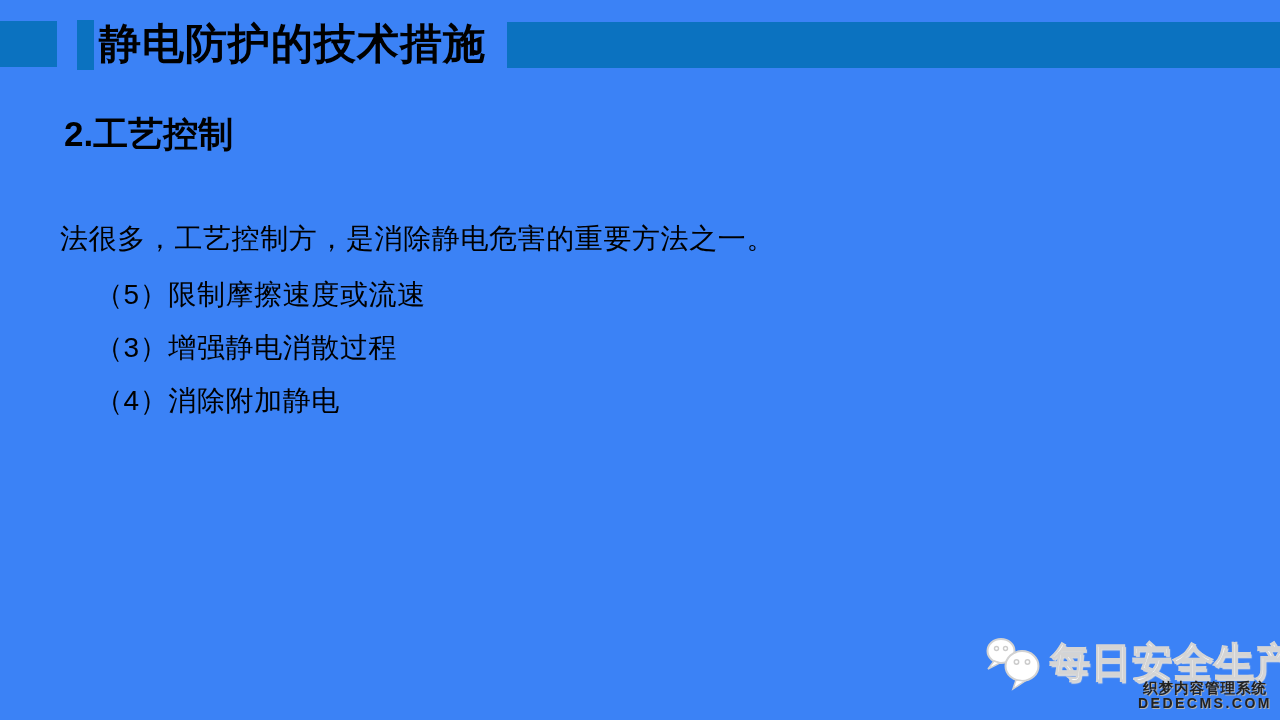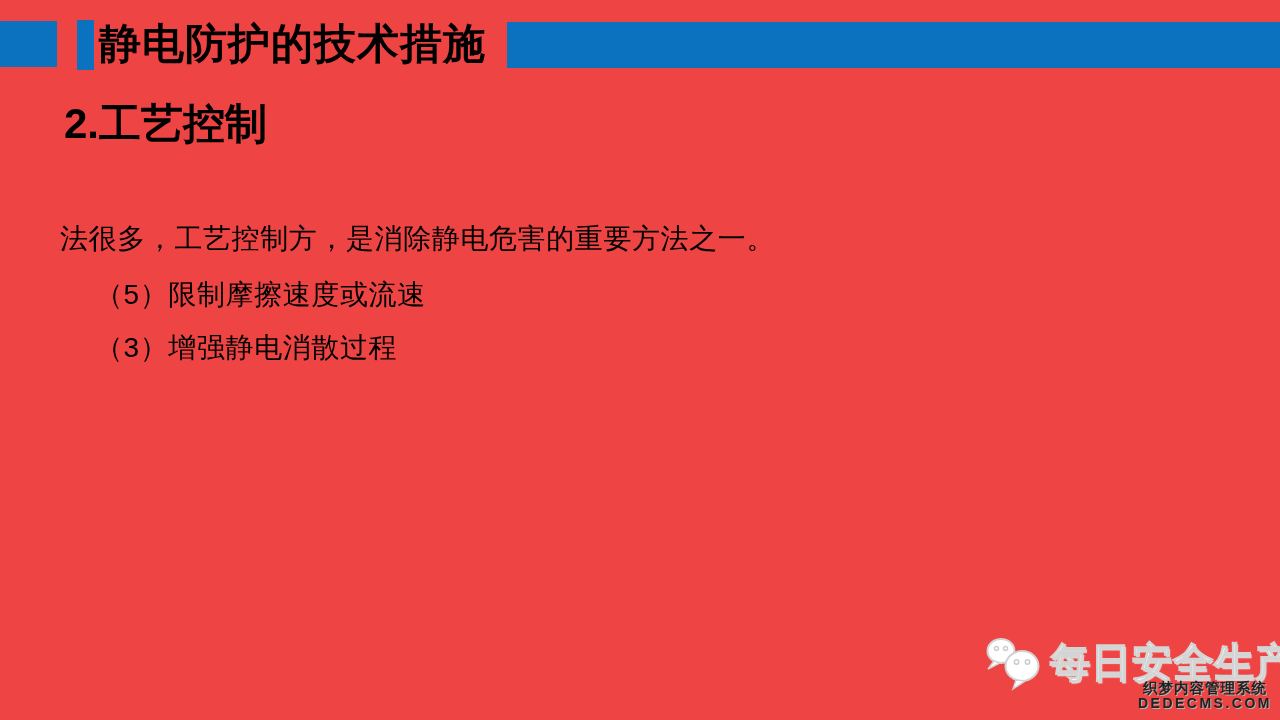--- a/index.html
+++ b/index.html
@@ -3,36 +3,36 @@
 <meta charset="utf-8">
 <style>
   :root { --blue: #0b72c0; }
   html, body { margin: 0; padding: 0; }
   body {
     width: 1280px; height: 720px;
     background: #ffffff;
     font-family: "Liberation Sans", "DejaVu Sans", sans-serif;
     overflow: hidden;
   }
-  .slide { position: absolute; left: 0; top: 0; width: 1280px; height: 720px; background: #ef4444; }
+  .slide { position: absolute; left: 0; top: 0; width: 1280px; height: 720px; background: #3b82f6; }
 
   
   .hdr-left-block { position: absolute; left: 0; top: 21px; width: 57px; height: 46px; background: var(--blue); }
   .hdr-accent-bar { position: absolute; left: 77px; top: 20px; width: 17px; height: 50px; background: var(--blue); }
   .hdr-title {
     position: absolute; left: 99px; top: 19px;
     font-size: 42px; font-weight: 900; color: #000;
     line-height: 50px; letter-spacing: 1px; white-space: nowrap;
   }
   .hdr-right-bar { position: absolute; left: 507px; right: 0; top: 22px; height: 46px; background: var(--blue); }
 
   
   .heading {
-    position: absolute; left: 64px; top: 96px;
-    font-size: 42px; font-weight: 800; color: #000; white-space: nowrap; text-align: center;
+    position: absolute; left: 64px; top: 111px;
+    font-size: 35px; font-weight: 800; color: #000; white-space: nowrap; text-align: center;
   }
 
   
   .body-block {
     position: absolute; left: 60px; top: 213px; width: 1170px;
     font-size: 28px; color: #000; letter-spacing: 0.6px;
   }
   .para-line { line-height: 52px; white-space: nowrap; }
   .para-line.first { text-indent: 55px; }
   .list { margin-top: 3px; padding-left: 35px; }
@@ -70,20 +70,21 @@
   <div class="hdr-title">静电防护的技术措施</div>
   <div class="hdr-right-bar"></div>
 
   <div class="heading">2.工艺控制</div>
 
   <div class="body-block">
     <div class="para-line">法很多，工艺控制方，是消除静电危害的重要方法之一。</div>
     <div class="list">
       <div class="list-item">（5）限制摩擦速度或流速</div>
       <div class="list-item">（3）增强静电消散过程</div>
+      <div class="list-item">（4）消除附加静电</div>
     </div>
   </div>
 
   <div class="watermark">
     <svg class="wm-logo" viewBox="0 0 64 56" xmlns="http://www.w3.org/2000/svg">
 
       <ellipse cx="19" cy="15" rx="13.5" ry="12" fill="#ffffff" stroke="#d2d2d2" stroke-width="2"></ellipse>
       <circle cx="14.5" cy="12.5" r="2" fill="none" stroke="#cccccc" stroke-width="1.4"></circle>
       <circle cx="23.5" cy="12.5" r="2" fill="none" stroke="#cccccc" stroke-width="1.4"></circle>
       <path d="M12 25 L6 33 L18 27 Z" fill="#ffffff" stroke="#d2d2d2" stroke-width="1.5"></path>

